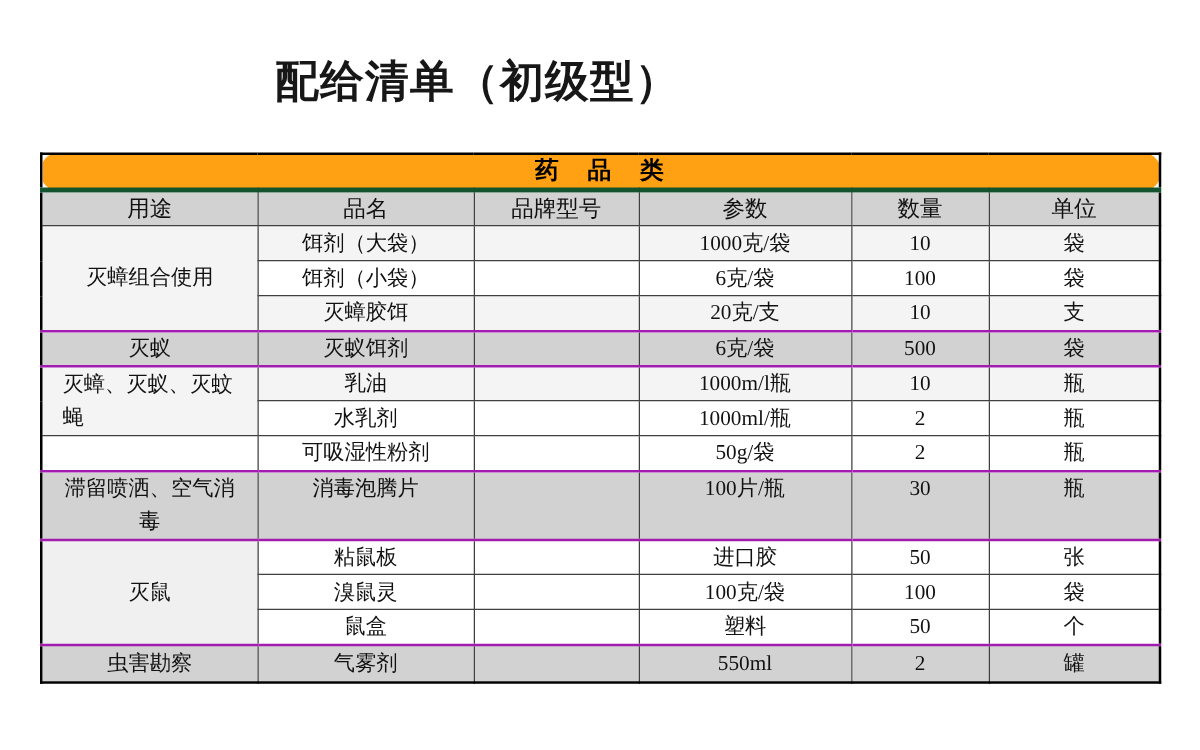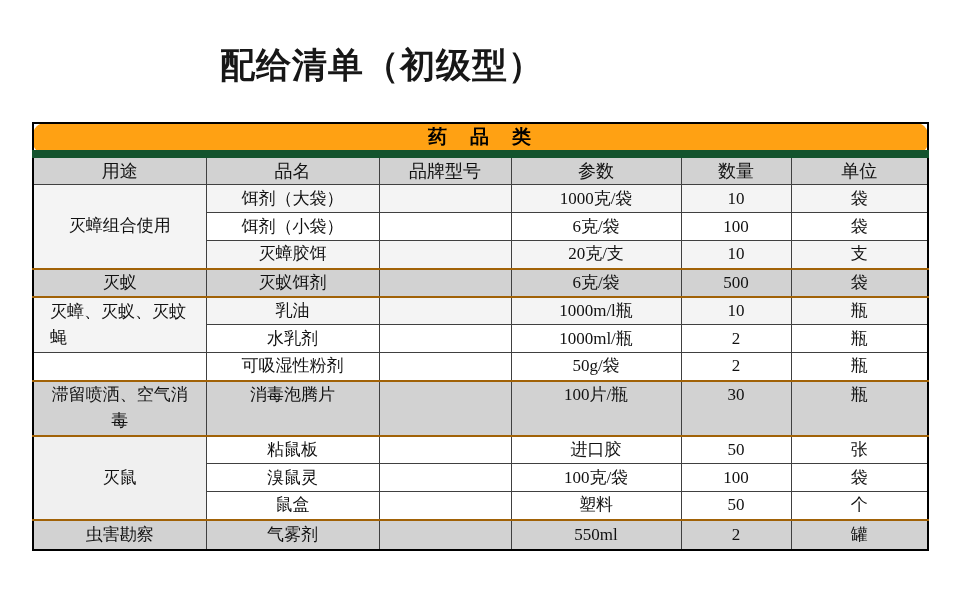--- a/index.html
+++ b/index.html
@@ -36,21 +36,21 @@
     text-align: center;
     vertical-align: middle;
     font-size: 17px;
     line-height: 26px;
     padding: 0 2px;
     overflow: hidden;
   }
   tr.band { height: 28px; }
   tr.band td {
     background: #FFA113;
-    border-bottom: 8px solid #14532d;
+    border-bottom: 4px solid #14532d;
     font-size: 19px;
     font-weight: bold;
     letter-spacing: 2px;
     color: #000000;
     border-radius: 12px;
   }
   tr.cols { height: 28px; margin-top: 20px; }
   tr.cols td {
     background: #D2D2D2;
     font-size: 18px;
@@ -61,21 +61,21 @@
   tr.tint td { background: #F4F4F4; }
   td.merged {
     background: #F0F0F0;
     vertical-align: middle;
   }
   td.usage { white-space: pre-line; }
   td.usage-left {
     text-align: left;
     padding-left: 16px;
   }
-  tr.gstart td { border-top: 2px solid #a16207; }
+  tr.gstart td { border-top: 2px solid #a21caf; }
   tr.tall { height: 55px; margin-top: 20px; }
   tr.tall td { vertical-align: top; }
 </style>
 </head>
 <body>
 
 <div class="page-title">配给清单（初级型）</div>
 
 <table class="ration">
   <colgroup>

